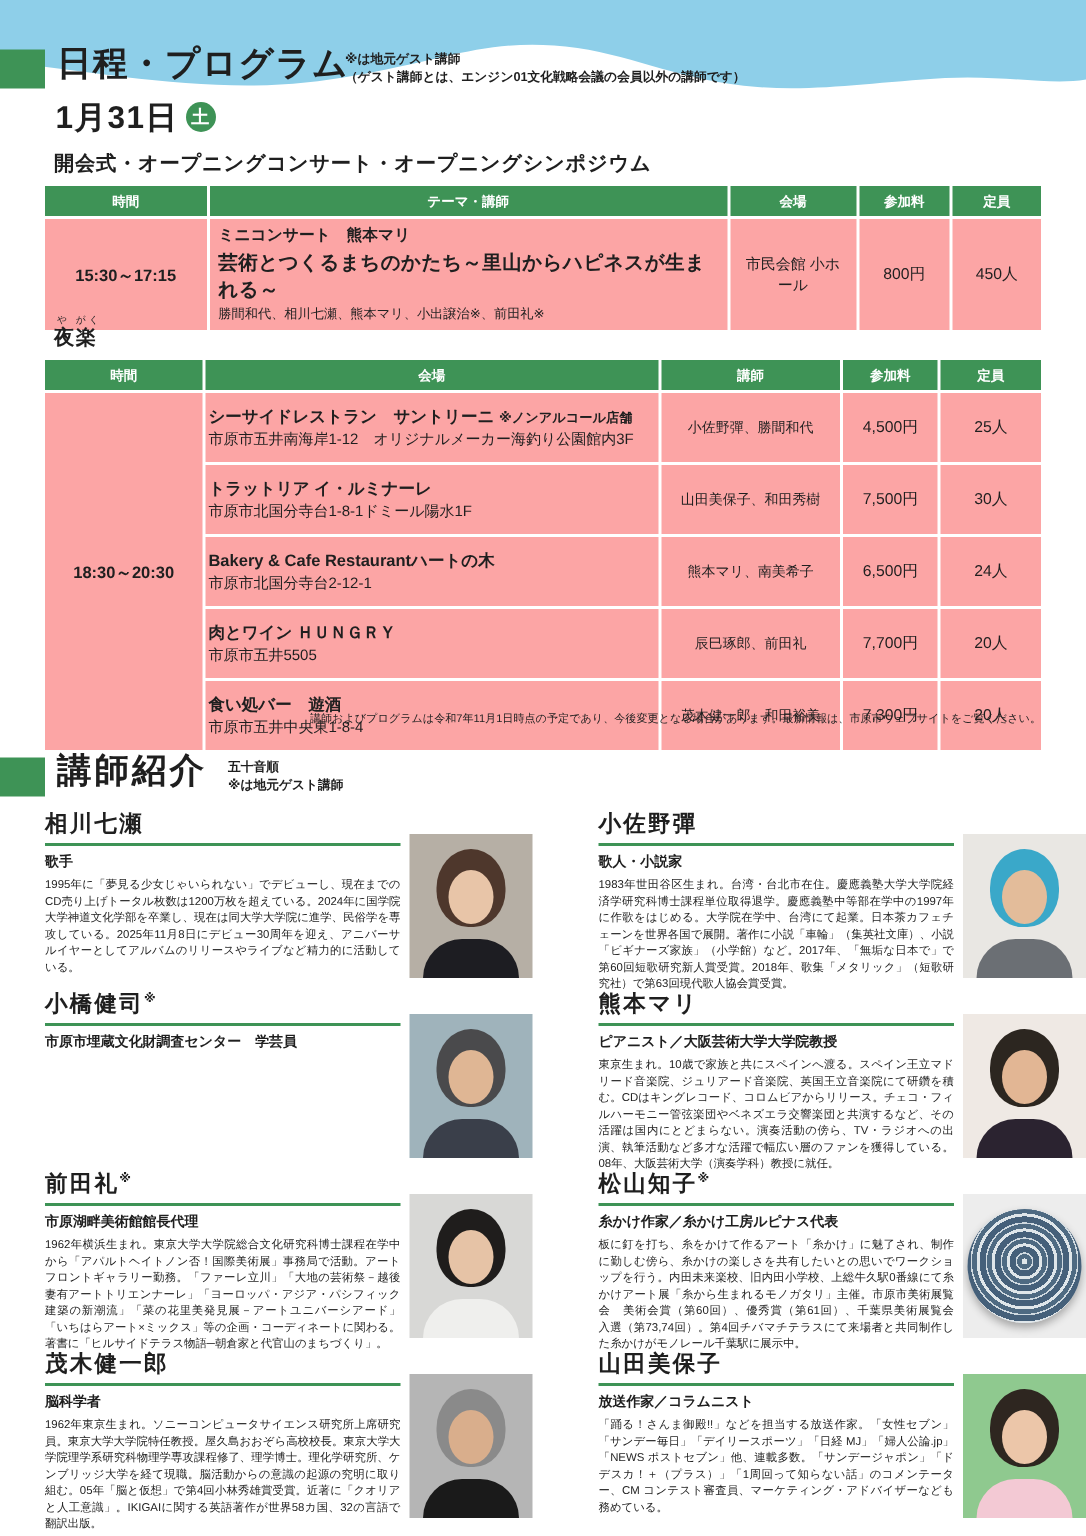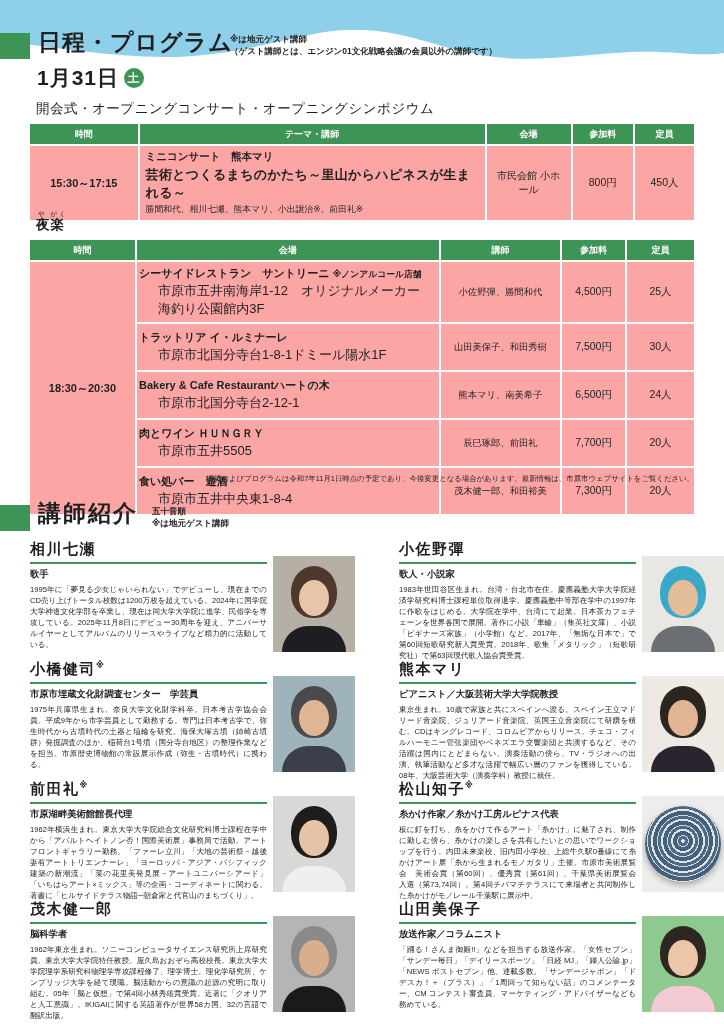--- a/index.html
+++ b/index.html
@@ -11,37 +11,37 @@
   
   #wave{position:absolute;top:0;left:0;width:724px;height:70px;}
   
   .green-sq{position:absolute;left:0;width:30px;height:26px;background:#3e9356;}
   #sq1{top:33px;}
   #prog-title{position:absolute;left:38px;top:27px;font-size:23px;font-weight:bold;letter-spacing:1px;}
   #prog-notes{position:absolute;left:230px;top:33px;font-size:8.5px;font-weight:bold;line-height:12px;}
   #date-line{position:absolute;left:37px;top:64px;font-size:21px;font-weight:bold;letter-spacing:1px;}
   .date-badge{display:inline-block;width:20px;height:20px;border-radius:50%;background:#3e9356;color:#fff;
     font-size:12px;line-height:20px;text-align:center;vertical-align:3px;margin-left:5px;font-weight:bold;}
-  #event-title{position:absolute;left:36px;top:100px;font-size:13.5px;font-weight:normal;letter-spacing:.5px;}
+  #event-title{position:absolute;left:36px;top:100px;font-size:13.5px;font-weight:bold;letter-spacing:.5px;}
   
   table{border-collapse:separate;border-spacing:2px;table-layout:fixed;}
   #table1{position:absolute;left:28px;top:122px;width:668px;}
   #table2{position:absolute;left:28px;top:238px;width:668px;}
   th{background:#3e9356;color:#ffffff;font-size:9px;font-weight:bold;height:20px;padding:0;text-align:center;}
   td{background:#fca5a5;padding:4px 6px;vertical-align:middle;}
   td.center{text-align:center;}
   .t-time{font-size:11px;font-weight:bold;}
   .t-num{font-size:10.5px;}
   .theme-l1{font-size:10.5px;font-weight:bold;margin-bottom:2px;}
   .theme-l2{font-size:13px;font-weight:bold;margin-bottom:2px;letter-spacing:.3px;}
   .theme-l3{font-size:8.8px;}
   .venue-cell{padding-left:2px;}
   .venue-name{font-size:11px;font-weight:bold;margin-bottom:1px;}
   .venue-note{font-size:8.8px;font-weight:bold;}
-  .venue-addr{font-size:13px;margin-left:19px;}
+  .venue-addr{font-size:10px;}
   .lect-cell{font-size:9.3px;text-align:center;}
   #table1 td{height:60px;}
   #table2 td{height:38px;}
   
   #yagaku{position:absolute;left:36px;top:211px;line-height:1;}
   #yagaku .furi{font-size:6.5px;letter-spacing:2px;margin-left:2px;}
   #yagaku .label{font-size:13.5px;font-weight:bold;letter-spacing:1px;}
   
   #notice{position:absolute;left:30px;top:474px;width:664px;text-align:right;font-size:7.4px;color:#222;}
   
@@ -212,21 +212,20 @@
       <div class="portrait p-aikawa">
           <div class="hair"></div>
           <div class="face"></div>
           <div class="torso"></div>
         </div>
     </div>
     <div class="card">
       <div class="sp-name"><span>小橋健司</span><sup>※</sup></div>
       <div class="sp-rule"></div>
       <div class="sp-title">市原市埋蔵文化財調査センター　学芸員</div>
-      <div class="sp-bio">1975年兵庫県生まれ。奈良大学文化財学科卒。日本考古学協会会員。平成9年から市学芸員として勤務する。専門は日本考古学で、弥生時代から古墳時代の土器と埴輪を研究。海保大塚古墳（姉崎古墳群）発掘調査のほか、稲荷台1号墳（国分寺台地区）の整理作業などを担当。市原歴史博物館の常設展示作成（弥生・古墳時代）に携わる。</div>
       <div class="portrait p-kobashi">
           <div class="hair"></div>
           <div class="face"></div>
           <div class="torso"></div>
         </div>
     </div>
     <div class="card">
       <div class="sp-name"><span>前田礼</span><sup>※</sup></div>
       <div class="sp-rule"></div>
       <div class="sp-title">市原湖畔美術館館長代理</div>

